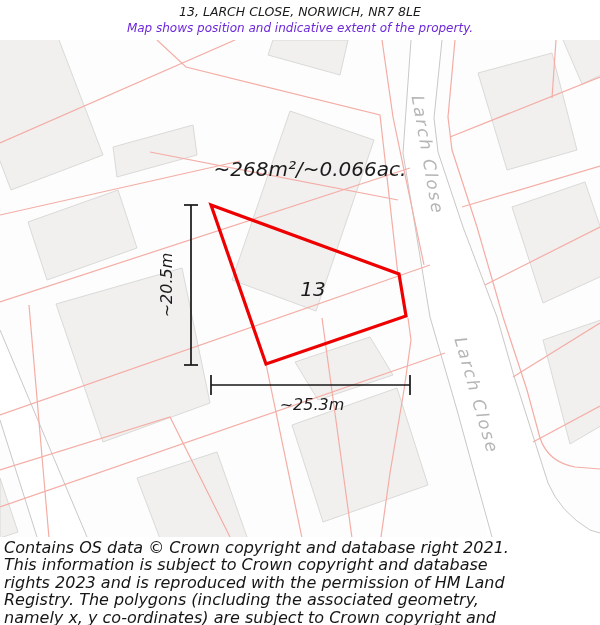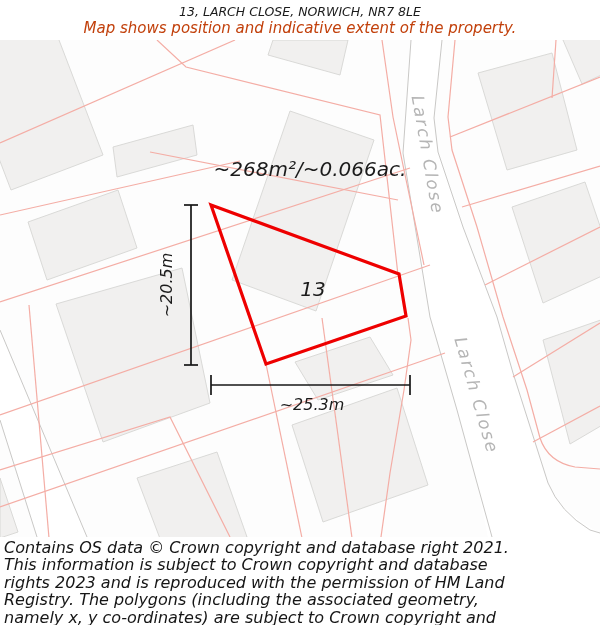--- a/index.html
+++ b/index.html
@@ -4,21 +4,21 @@
 <style>
   html,body{margin:0;padding:0;}
   body{
     width:600px;height:625px;overflow:hidden;background:#ffffff;
     font-family:"DejaVu Sans", "Liberation Sans", sans-serif;
     color:#1b1b1b;
   }
   .page{position:relative;width:600px;height:625px;font-style:italic;}
   header{position:absolute;top:0;left:0;width:600px;height:40px;text-align:center;background:#ffffff;}
   .title{font-size:12.5px;line-height:16px;margin-top:4px;color:#1b1b1b;}
-  .subtitle{font-size:15px;line-height:16px;color:#c2410c;}
+  .subtitle{font-size:12px;line-height:16px;color:#6d28d9;}
   .map-wrap{position:absolute;top:40px;left:0;width:600px;height:498px;background:var(--mapbg,#fdfdfd);overflow:hidden;}
   svg{display:block;}
   .bld{fill:var(--bfill,#f1f0ef);stroke:var(--bstroke,#d6d6d4);stroke-width:0.9;}
   .pk{fill:none;stroke:var(--pink,#f4ada5);stroke-width:1.2;}
   .ge{fill:none;stroke:var(--gedge,#c9c8c6);stroke-width:1;}
   .roadfill{fill:#ffffff;stroke:none;}
   .dim{stroke:var(--dimc,#161616);stroke-width:1.7;fill:none;}
   .maptext{fill:#1b1b1b;}
   .roadlabel{fill:var(--rlabel,#b5b5b5);font-size:17px;letter-spacing:2px;}
   footer{

